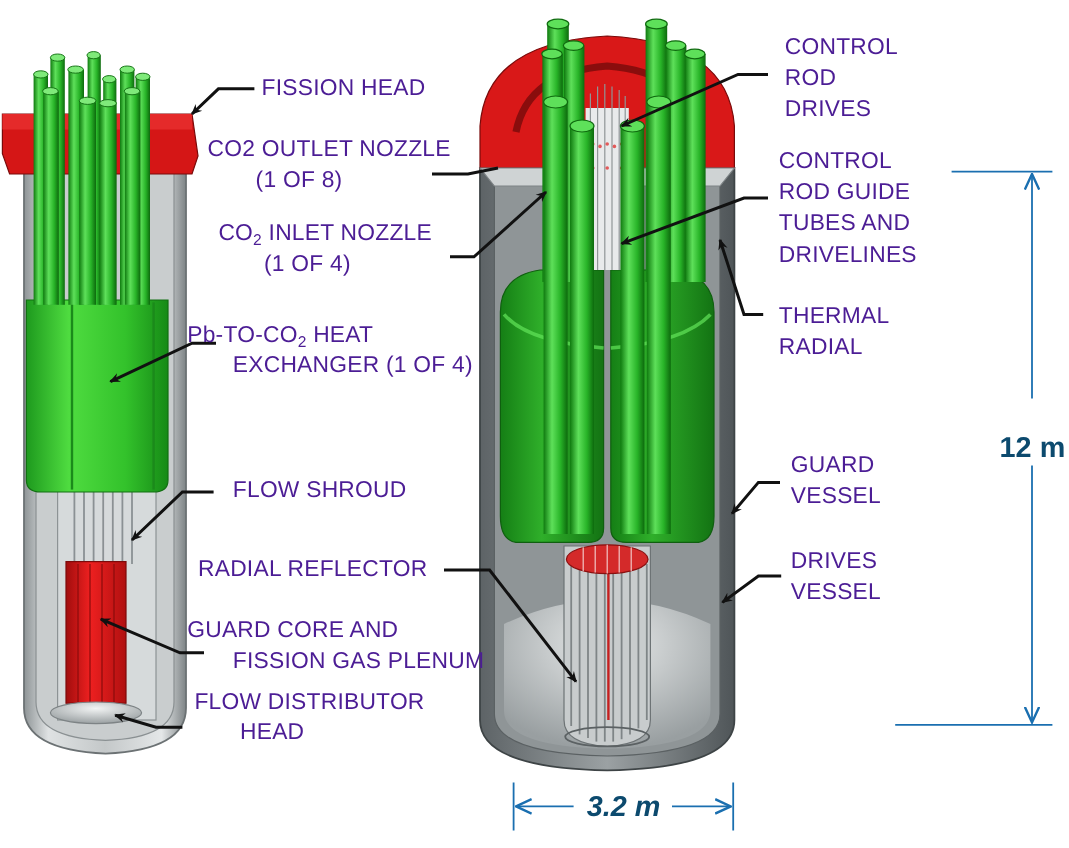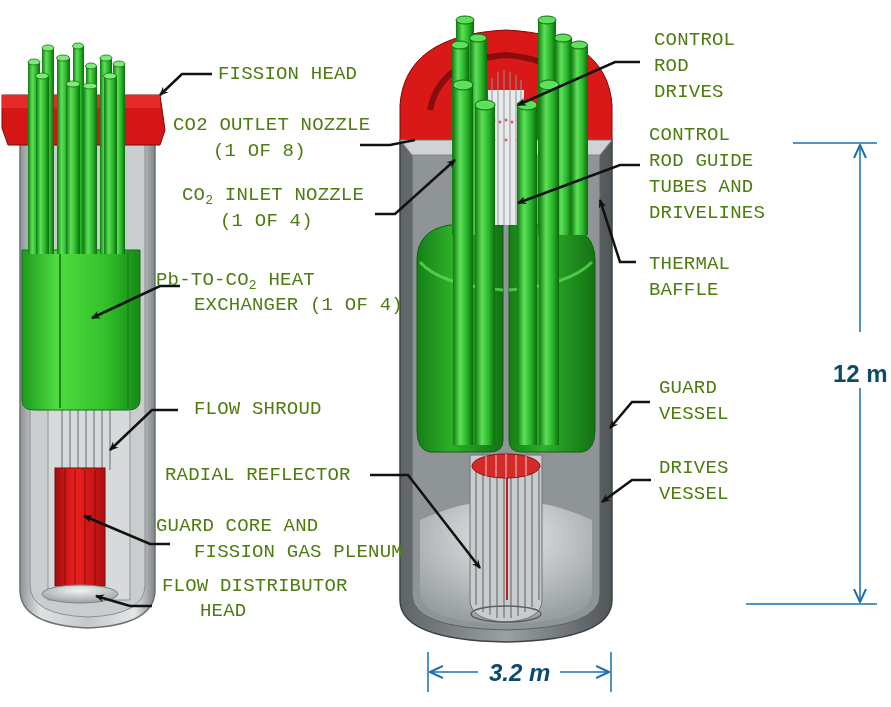--- a/index.html
+++ b/index.html
@@ -1,23 +1,23 @@
 <!DOCTYPE html>
 <html><head>
   <meta charset="utf-8">
   <style>
     html, body { margin: 0; padding: 0; background: #ffffff; }
     body { width: 891px; height: 707px; position: relative; overflow: hidden; }
     #stage { position: absolute; left: 0; top: 0; width: 891px; height: 707px; }
     .lbl {
       position: absolute;
-      font-family: Liberation Mono, monospace;
+      font-family: Liberation Sans, sans-serif;
       font-size: 19px;
       line-height: 26px;
-      color: #4d7c0f;
+      color: #4c1d95;
       letter-spacing: 0.2px;
       white-space: nowrap;
     }
     .lbl sub { font-size: 13px; vertical-align: -4px; line-height: 0; }
     .dim {
       position: absolute;
       font-family: "Liberation Sans", sans-serif;
       font-weight: bold;
       font-size: 24px;
       color: #0c4a6e;
@@ -274,21 +274,21 @@
   <div class="lbl" style="left:654px; top:27px;">CONTROL</div>
   <div class="lbl" style="left:654px; top:53px;">ROD</div>
   <div class="lbl" style="left:654px; top:79px;">DRIVES</div>
 
   <div class="lbl" style="left:649px; top:122px;">CONTROL</div>
   <div class="lbl" style="left:649px; top:148px;">ROD GUIDE</div>
   <div class="lbl" style="left:649px; top:174px;">TUBES AND</div>
   <div class="lbl" style="left:649px; top:200px;">DRIVELINES</div>
 
   <div class="lbl" style="left:649px; top:251px;">THERMAL</div>
-  <div class="lbl" style="left:649px; top:277px;">BAFFLE</div>
+  <div class="lbl" style="left:649px; top:277px;">RADIAL</div>
 
   <div class="lbl" style="left:659px; top:375px;">GUARD</div>
   <div class="lbl" style="left:659px; top:401px;">VESSEL</div>
 
   <div class="lbl" style="left:659px; top:455px;">DRIVES</div>
   <div class="lbl" style="left:659px; top:481px;">VESSEL</div>
 
   
   <div class="dim" style="left:833px; top:360px;">12 m</div>
   <div class="dim" style="left:489px; top:659px;font-style:italic;">3.2 m</div>

